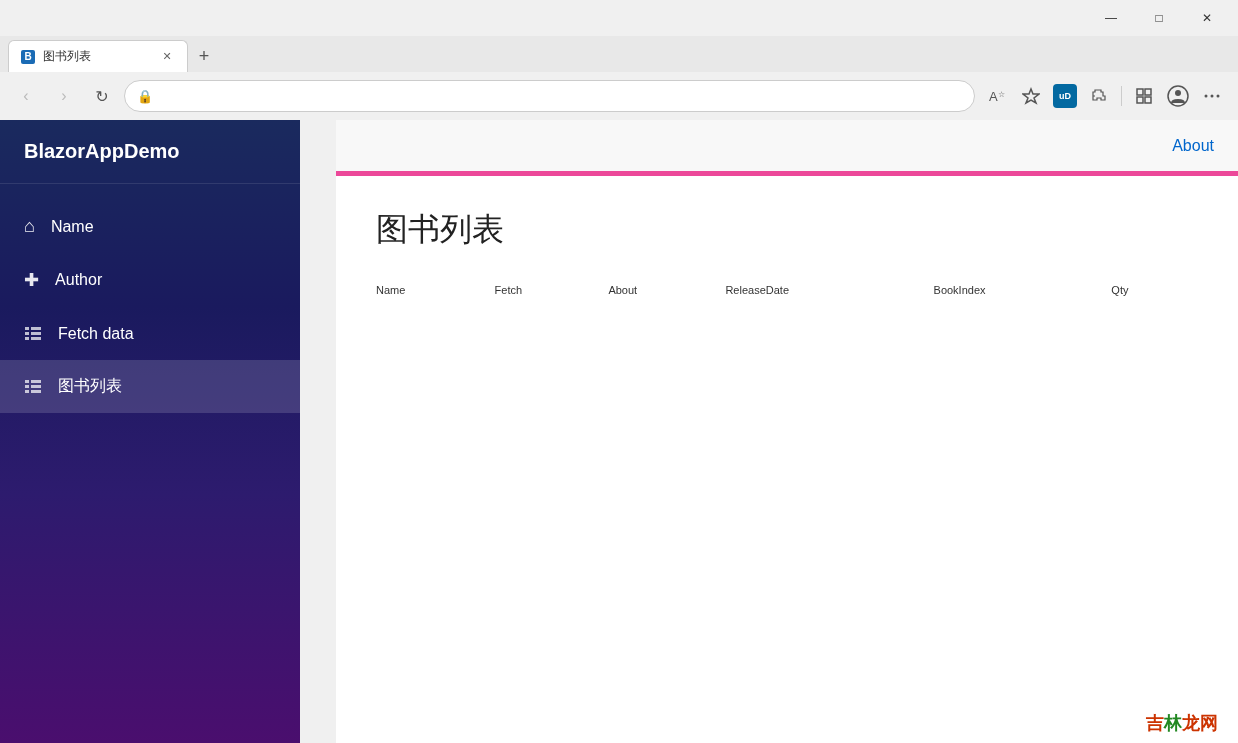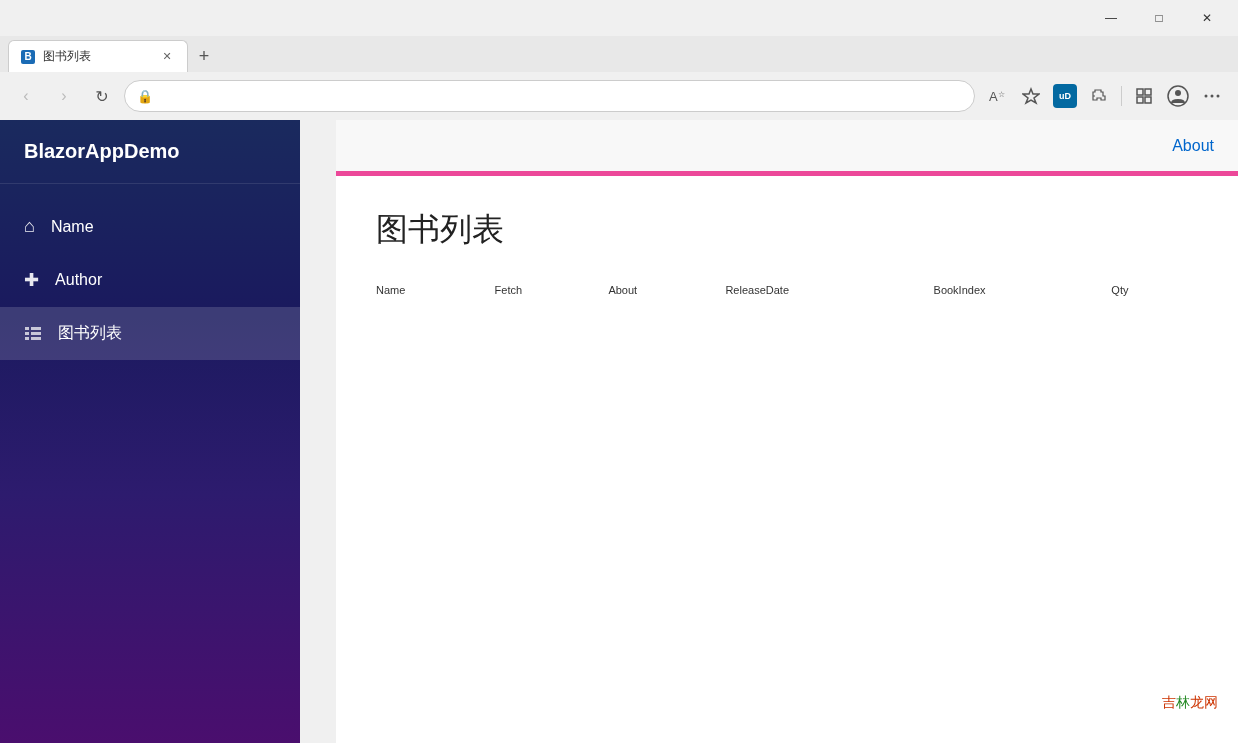--- a/index.html
+++ b/index.html
@@ -241,24 +241,24 @@
       text-align: left;
       padding: 8px 16px 8px 0;
       font-size: 11px;
       font-weight: normal;
       color: #333;
     }
 
     
     .watermark {
       position: fixed;
-      bottom: 31px;
+      bottom: 8px;
       right: 20px;
-      font-size: 14px;
-      font-weight: normal;
+      font-size: 18px;
+      font-weight: bold;
     }
     .watermark-ji { color: #cc3300; }
     .watermark-lin { color: #228822; }
     .watermark-rest { color: #cc3300; }
   </style>
 </head>
 <body>
 
 <div class="browser-chrome">
   <div class="title-bar">
@@ -343,20 +343,33 @@
   <div class="sidebar">
     <div class="sidebar-brand">BlazorAppDemo</div>
     <nav class="sidebar-nav">
       <div class="nav-item">
         <span class="nav-icon">⌂</span>
         <span>Name</span>
       </div>
       <div class="nav-item">
         <span class="nav-icon">✚</span>
         <span>Author</span>
+      </div>
+      <div class="nav-item">
+        <span class="nav-icon">
+          <svg width="18" height="18" viewBox="0 0 18 18" style="vertical-align:middle;">
+            <rect x="1" y="2" width="4" height="3" fill="white" opacity="0.8"></rect>
+            <rect x="1" y="7" width="4" height="3" fill="white" opacity="0.8"></rect>
+            <rect x="1" y="12" width="4" height="3" fill="white" opacity="0.8"></rect>
+            <rect x="7" y="2" width="10" height="3" fill="white" opacity="0.8"></rect>
+            <rect x="7" y="7" width="10" height="3" fill="white" opacity="0.8"></rect>
+            <rect x="7" y="12" width="10" height="3" fill="white" opacity="0.8"></rect>
+          </svg>
+        </span>
+        <span>Fetch data</span>
       </div>
       <div class="nav-item active">
         <span class="nav-icon">
           <svg width="18" height="18" viewBox="0 0 18 18" style="vertical-align:middle;">
             <rect x="1" y="2" width="4" height="3" fill="white" opacity="0.8"></rect>
             <rect x="1" y="7" width="4" height="3" fill="white" opacity="0.8"></rect>
             <rect x="1" y="12" width="4" height="3" fill="white" opacity="0.8"></rect>
             <rect x="7" y="2" width="10" height="3" fill="white" opacity="0.8"></rect>
             <rect x="7" y="7" width="10" height="3" fill="white" opacity="0.8"></rect>
             <rect x="7" y="12" width="10" height="3" fill="white" opacity="0.8"></rect>

